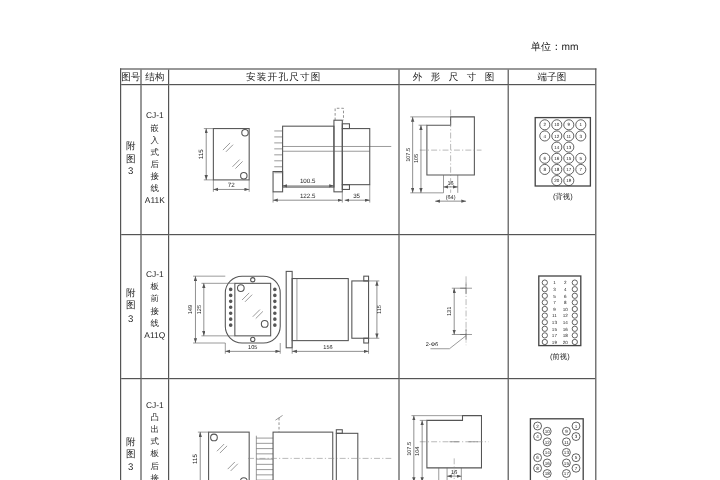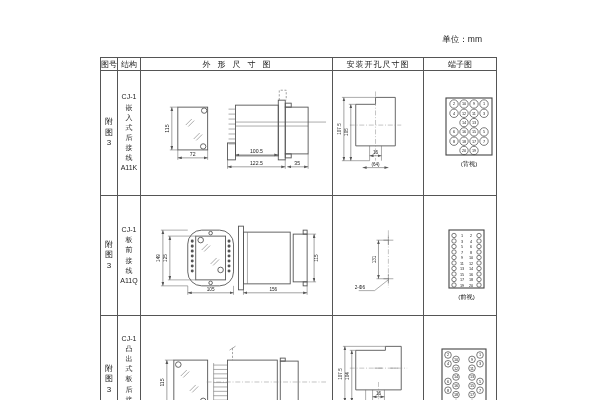--- a/index.html
+++ b/index.html
@@ -49,24 +49,24 @@
 
   <div class="tbl">
 
     <div class="c hc">
         <span>图号</span>
       </div>
     <div class="c hc">
         <span>结构</span>
       </div>
     <div class="c hc">
+        <span class="sp2">安装开孔尺寸图</span>
+      </div>
+    <div class="c hc">
         <span class="sp1">外形尺寸图</span>
-      </div>
-    <div class="c hc">
-        <span class="sp2">安装开孔尺寸图</span>
       </div>
     <div class="c hc nr">
         <span>端子图</span>
       </div>
 
     <div class="c">
         <div class="vtext">附
 图
 3</div>
       </div>

